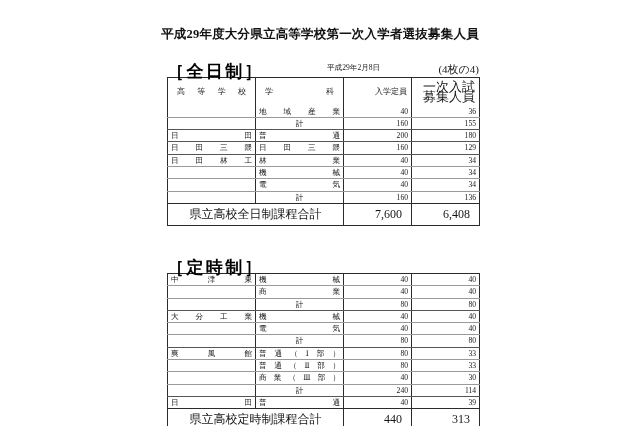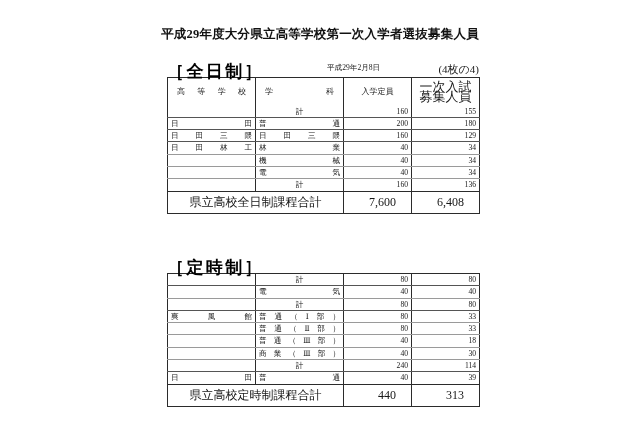--- a/index.html
+++ b/index.html
@@ -99,21 +99,21 @@
   
   col.c-school  { width: 88px; }
   col.c-subject { width: 88px; }
   col.c-cap     { width: 68px; }
   col.c-quota   { width: 68px; }
 
   
   tr.head td {
     height: 28px;
     line-height: 10px;
-    text-align: center;
+    text-align: right;
     vertical-align: middle;
     font-size: 8px;
     border-bottom: 1.4px solid #2b2b2b;
     padding: 0 4px;
   }
   tr.head td.spread {
     text-align: justify;
     text-align-last: justify;
     padding: 0 9px;
   }
@@ -144,21 +144,21 @@
   tr.total td {
     height: 21px;
     line-height: 21px;
     border-top: 1.4px solid #2b2b2b;
     font-size: 12px;
   }
   tr.total td.total-label {
     text-align: center;
     text-align-last: center;
   }
-  tr.total td.num { padding-right: 15px; }
+  tr.total td.num { padding-right: 9px; }
 </style>
 </head>
 <body>
 
 <div class="page">
 
   <div class="doc-title">平成29年度大分県立高等学校第一次入学者選抜募集人員</div>
 
   <div class="section" id="section-zennichi">
     <div class="section-head">
@@ -178,20 +178,26 @@
           <td class="spread">高等学校</td>
           <td class="spread">学　科</td>
           <td>入学定員</td>
           <td>
             <span class="hdr2">一次入試</span>
             <span class="hdr2">募集人員</span>
           </td>
         </tr>
       </tbody>
       <tbody id="rows-0">
+          <tr>
+            <td class="blank-school"></td>
+            <td class="subject">地域産業</td>
+            <td class="num">40</td>
+            <td class="num">36</td>
+          </tr>
           <tr class="group-end">
             <td class="blank-school"></td>
             <td class="subtotal-label">計</td>
             <td class="num">160</td>
             <td class="num">155</td>
           </tr>
           <tr class="group-end">
             <td class="school">日田</td>
             <td class="subject">普通</td>
             <td class="num">200</td>
@@ -243,25 +249,43 @@
       <span class="section-label">［定時制］</span>
     </div>
     <table class="grid">
       <colgroup>
         <col class="c-school">
           <col class="c-subject">
           <col class="c-cap">
           <col class="c-quota">
       </colgroup>
       <tbody id="rows-1">
-          <tr class="group-end">
-            <td class="blank-school"></td>
-            <td class="subtotal-label">計</td>
-            <td class="num">80</td>
-            <td class="num">80</td>
+          <tr>
+            <td class="school">中津東</td>
+            <td class="subject">機械</td>
+            <td class="num">40</td>
+            <td class="num">40</td>
+          </tr>
+          <tr>
+            <td class="blank-school"></td>
+            <td class="subject">商業</td>
+            <td class="num">40</td>
+            <td class="num">40</td>
+          </tr>
+          <tr class="group-end">
+            <td class="blank-school"></td>
+            <td class="subtotal-label">計</td>
+            <td class="num">80</td>
+            <td class="num">80</td>
+          </tr>
+          <tr>
+            <td class="school">大分工業</td>
+            <td class="subject">機械</td>
+            <td class="num">40</td>
+            <td class="num">40</td>
           </tr>
           <tr>
             <td class="blank-school"></td>
             <td class="subject">電気</td>
             <td class="num">40</td>
             <td class="num">40</td>
           </tr>
           <tr class="group-end">
             <td class="blank-school"></td>
             <td class="subtotal-label">計</td>
@@ -272,26 +296,20 @@
             <td class="school">爽風館</td>
             <td class="subject">普通（Ⅰ部）</td>
             <td class="num">80</td>
             <td class="num">33</td>
           </tr>
           <tr>
             <td class="blank-school"></td>
             <td class="subject">普通（Ⅱ部）</td>
             <td class="num">80</td>
             <td class="num">33</td>
-          </tr>
-          <tr>
-            <td class="blank-school"></td>
-            <td class="subject">普通（Ⅲ部）</td>
-            <td class="num">40</td>
-            <td class="num">18</td>
           </tr>
           <tr>
             <td class="blank-school"></td>
             <td class="subject">商業（Ⅲ部）</td>
             <td class="num">40</td>
             <td class="num">30</td>
           </tr>
           <tr class="group-end">
             <td class="blank-school"></td>
             <td class="subtotal-label">計</td>

